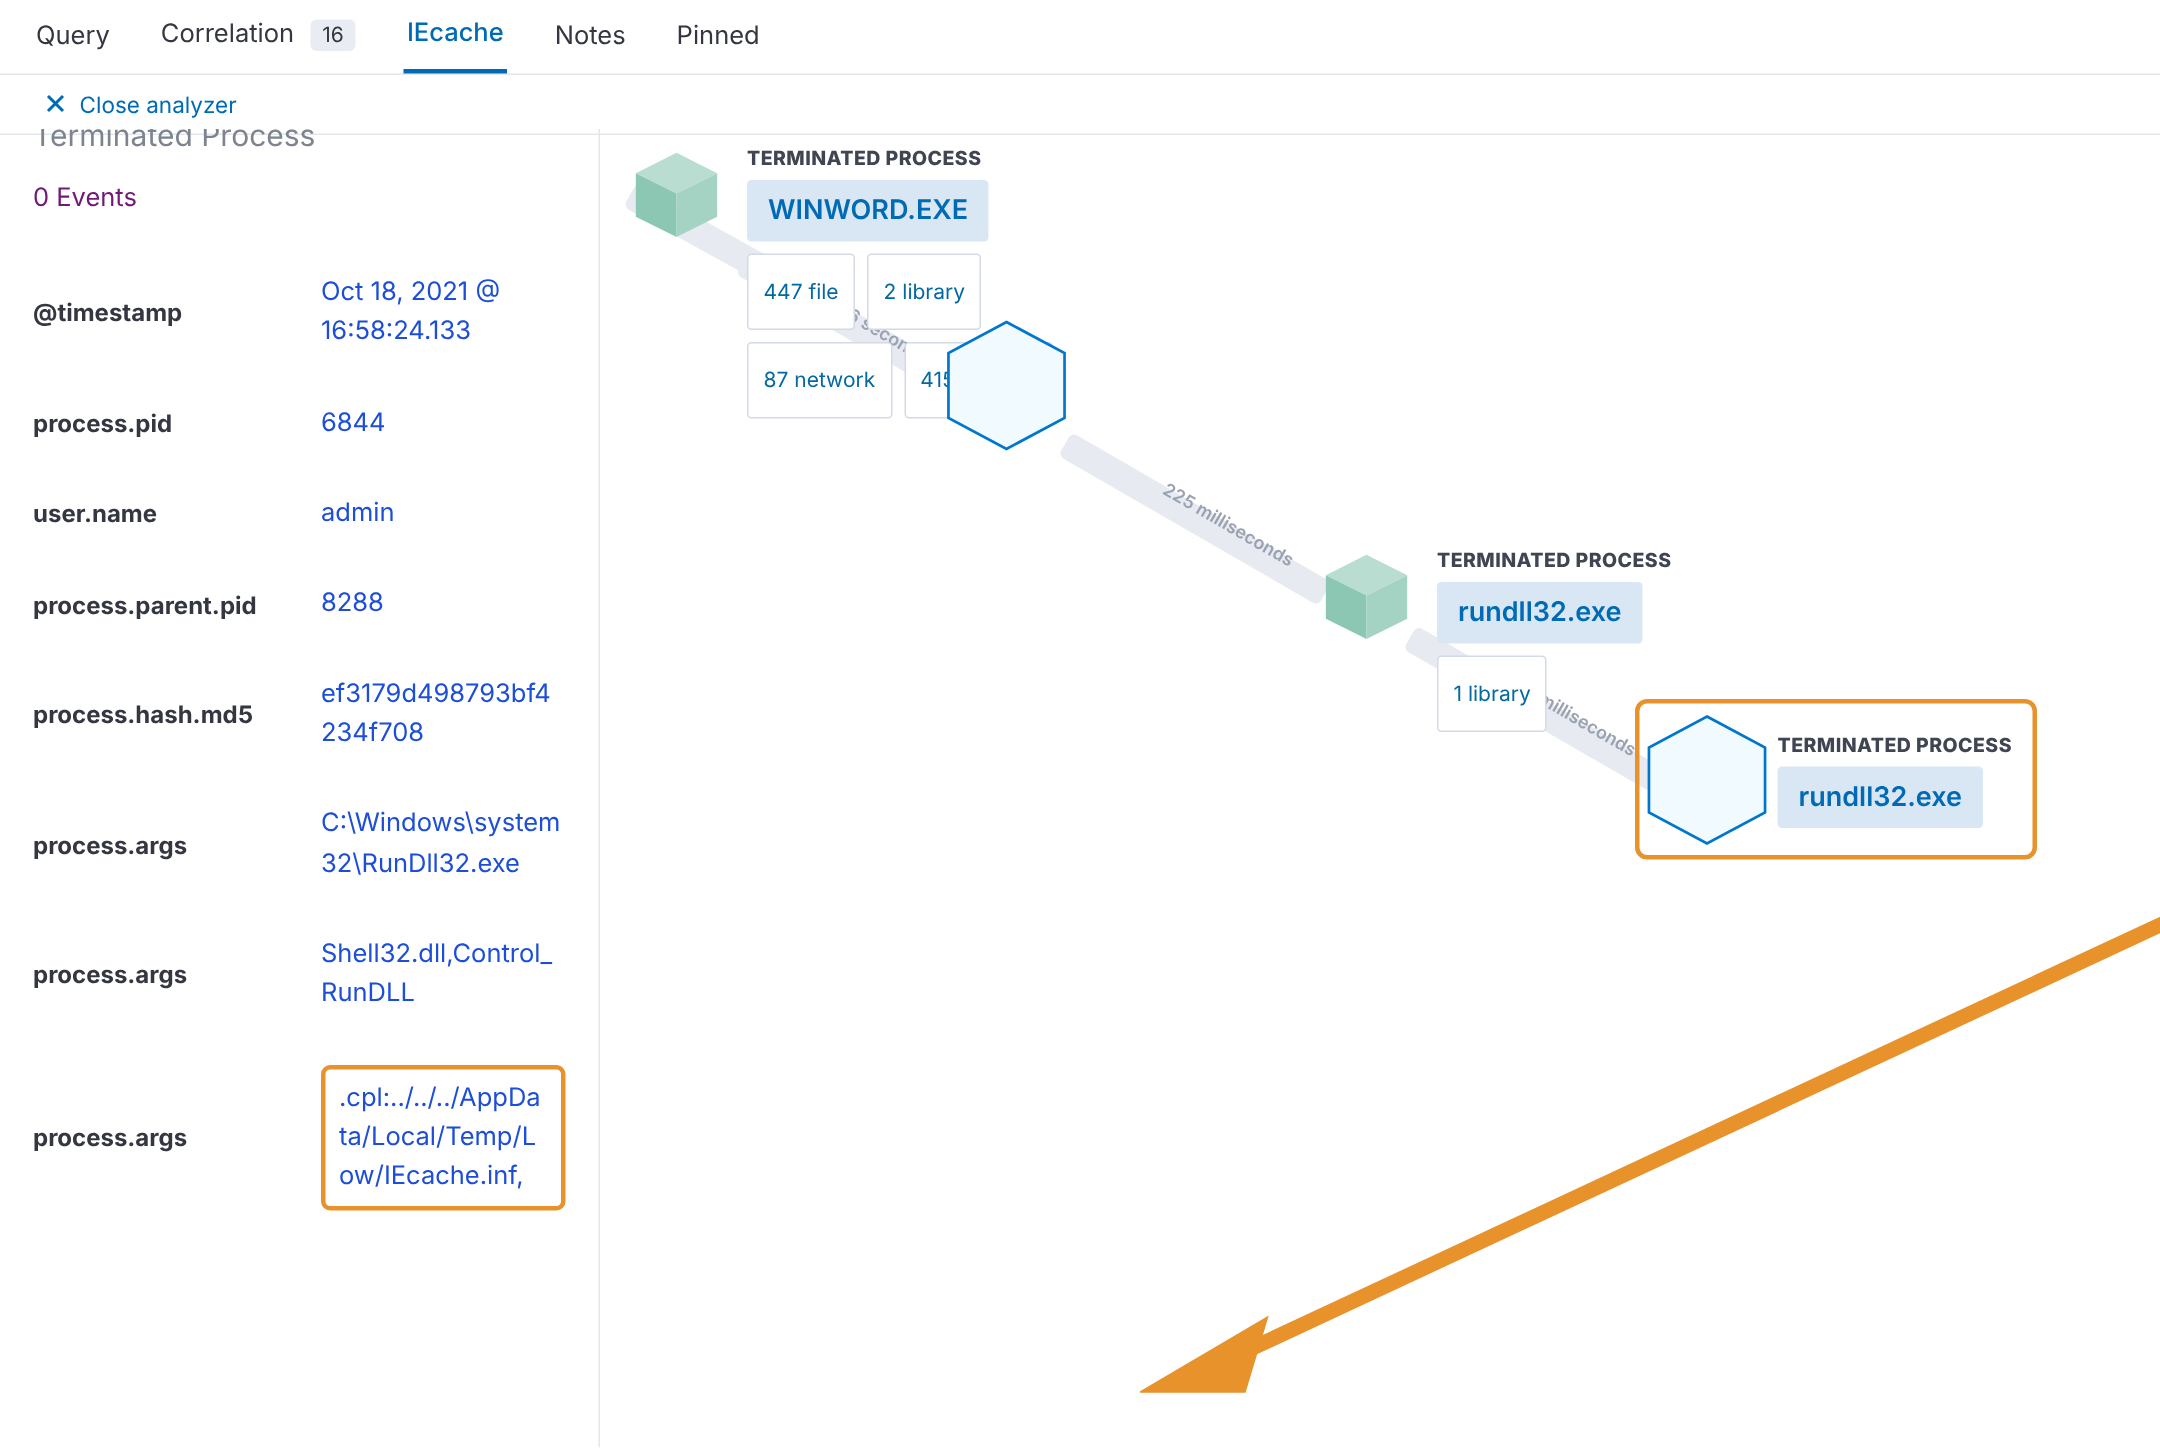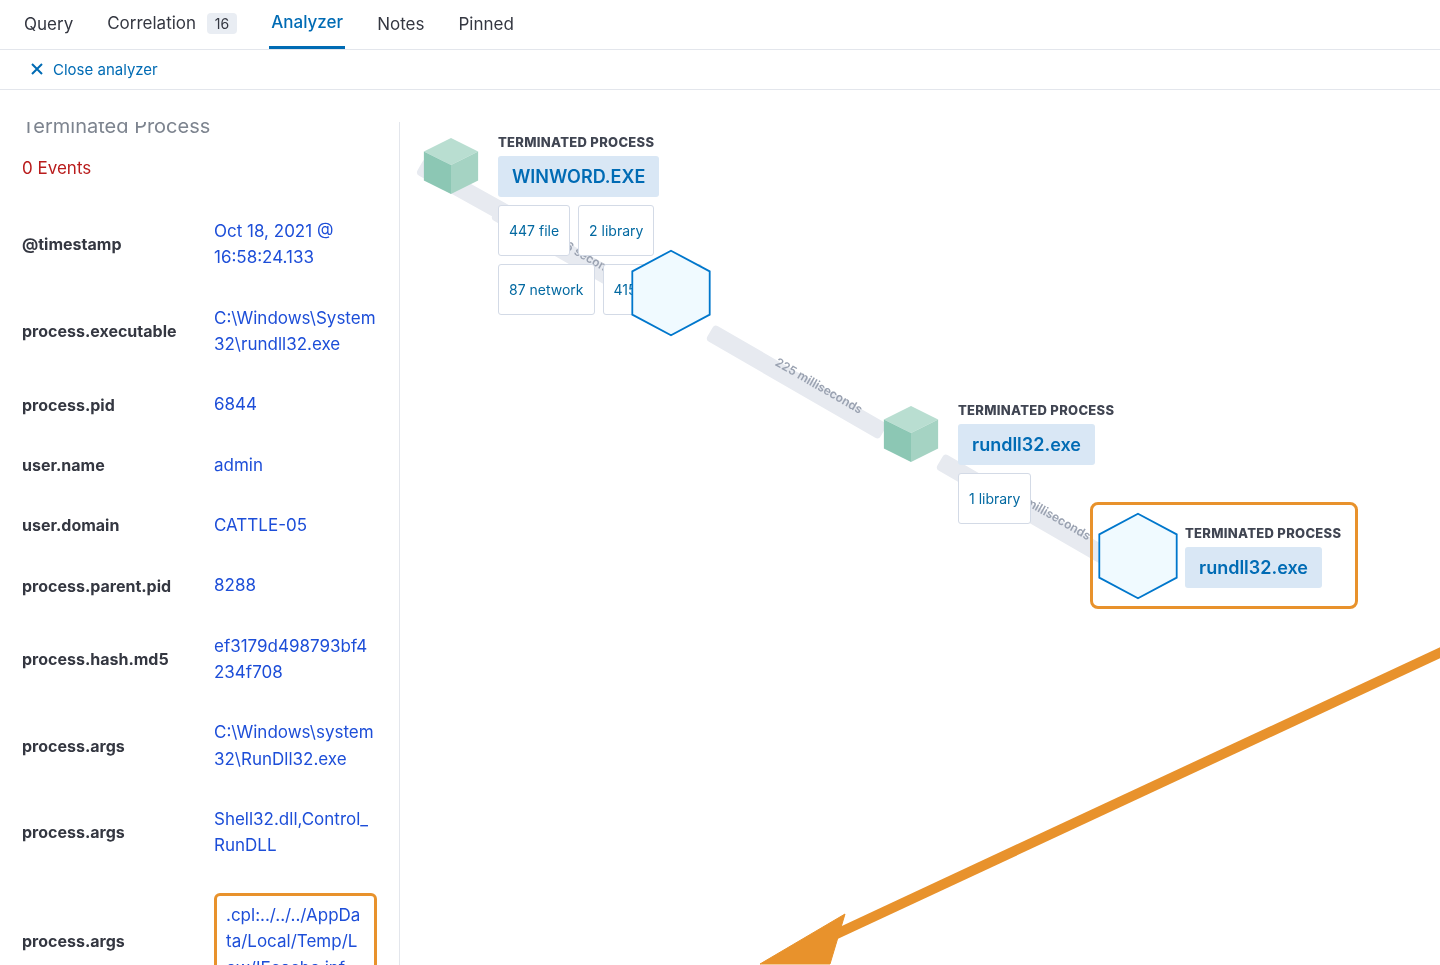--- a/index.html
+++ b/index.html
@@ -32,31 +32,31 @@
   
   .closebar {
     display:flex; align-items:center; gap:10px;
     padding:10px 31px; font-size:15px; color:#006bb4;
     border-bottom:1px solid #e3e6ec;
   }
   .closebar svg { width:12px; height:12px; stroke:#006bb4; stroke-width:2; }
   .closebar span { cursor:pointer; }
 
   
-  .main { display:flex; position:absolute; top:86px; bottom:0; left:0; right:0;margin-top:36px; }
+  .main { display:flex; position:absolute; top:86px; bottom:0; left:0; right:0; }
   .sidebar {
     width: 400px; border-right:1px solid #e3e6ec;
     padding: 0 22px 20px 22px;
     overflow:hidden;
   }
   .canvas { flex:1; position:relative; overflow:hidden; }
 
   
   .side-title { color:#7d848f; font-size:20px; margin-top:-8px;  }
-  .events-link { color:#b91c1c; font-size:17px; margin-top:20px; display:block; }
+  .events-link { color:#701a75; font-size:17px; margin-top:20px; display:block; }
   .fields { margin-top:40px; }
   .fieldrow { display:flex; align-items:center; margin-bottom:34px; gap:12px; }
   .fieldrow .key { width:180px; font-weight:700; font-size:16px; line-height:1.5; flex-shrink:0; }
   .fieldrow .val { font-size:17px; color:#1d4ed8; line-height:1.55; word-break:break-word; }
   .highlight-box { border:3px solid #e8922c; border-radius:6px; padding:6px 9px; display:inline-block; }
 
   
   .node { position:absolute; display:flex; align-items:flex-start; gap:16px; }
   .cube { position:relative; width:62px; height:62px; }
   .hex-outline {
@@ -96,21 +96,21 @@
 </style>
 </head>
 <body>
 
 <div class="tabs">
   <div class="tab">Query</div>
   <div class="tab">
     <span>Correlation</span>
     <span class="badge">16</span>
   </div>
-  <div class="tab active">Analyzer</div>
+  <div class="tab active">IEcache</div>
   <div class="tab">Notes</div>
   <div class="tab">Pinned</div>
 </div>
 
 <div class="closebar">
   <span>
     <svg viewBox="0 0 12 12">
         <path d="M1 1 L11 11 M11 1 L1 11" fill="none"></path>
       </svg>
   </span>
@@ -122,34 +122,26 @@
   <aside class="sidebar">
     <div class="side-title">Terminated Process</div>
     <a class="events-link">0 Events</a>
 
     <div class="fields">
       <div class="fieldrow">
         <div class="key">@timestamp</div>
         <div class="val">Oct 18, 2021 @ 16:58:24.133</div>
       </div>
       <div class="fieldrow">
-        <div class="key">process.executable</div>
-        <div class="val">C:\Windows\System32\rundll32.exe</div>
-      </div>
-      <div class="fieldrow">
         <div class="key">process.pid</div>
         <div class="val">6844</div>
       </div>
       <div class="fieldrow">
         <div class="key">user.name</div>
         <div class="val">admin</div>
-      </div>
-      <div class="fieldrow">
-        <div class="key">user.domain</div>
-        <div class="val">CATTLE-05</div>
       </div>
       <div class="fieldrow">
         <div class="key">process.parent.pid</div>
         <div class="val">8288</div>
       </div>
       <div class="fieldrow">
         <div class="key">process.hash.md5</div>
         <div class="val">ef3179d498793bf4234f708</div>
       </div>
       <div class="fieldrow">

